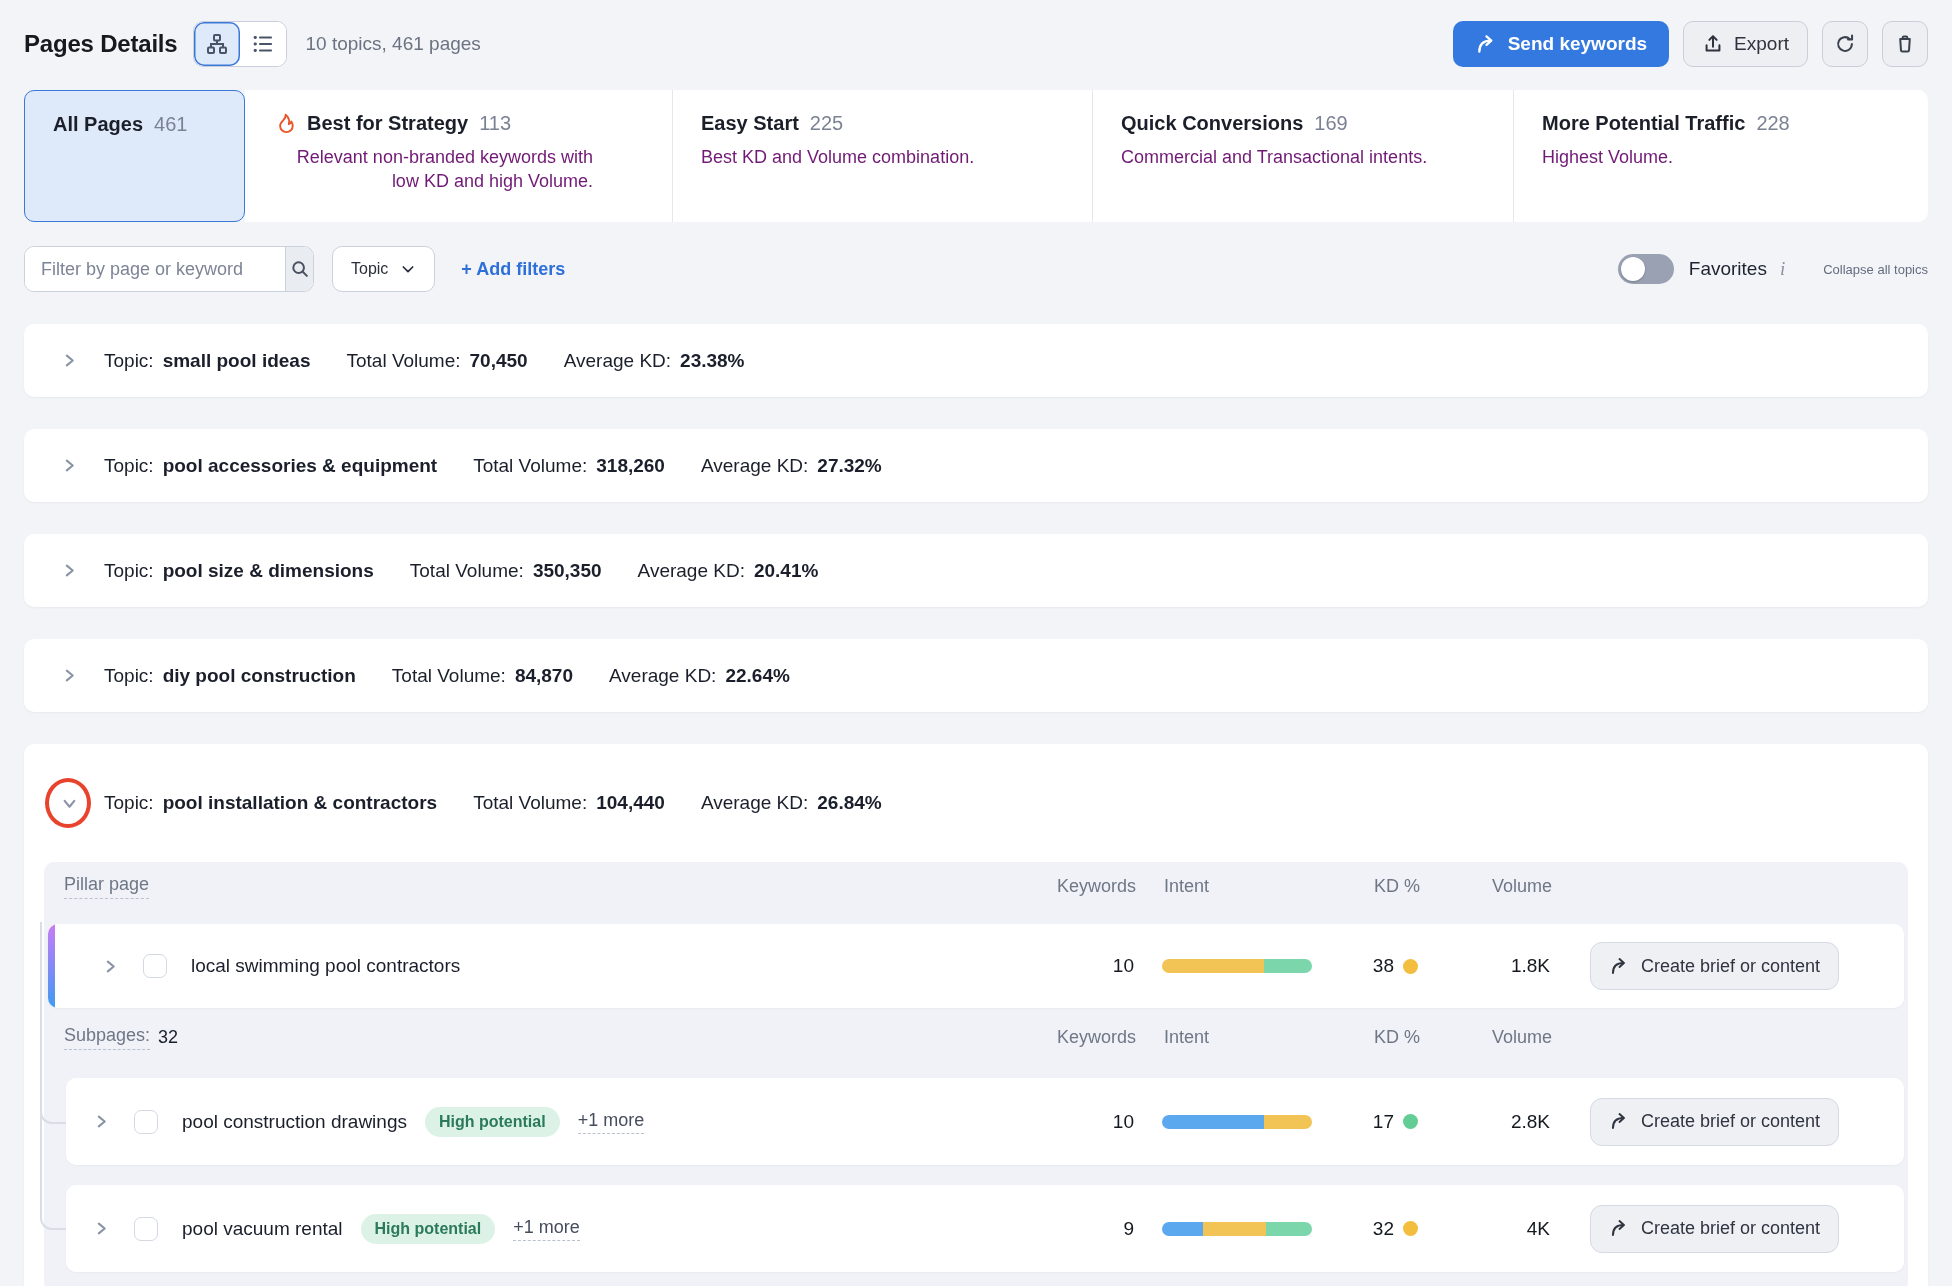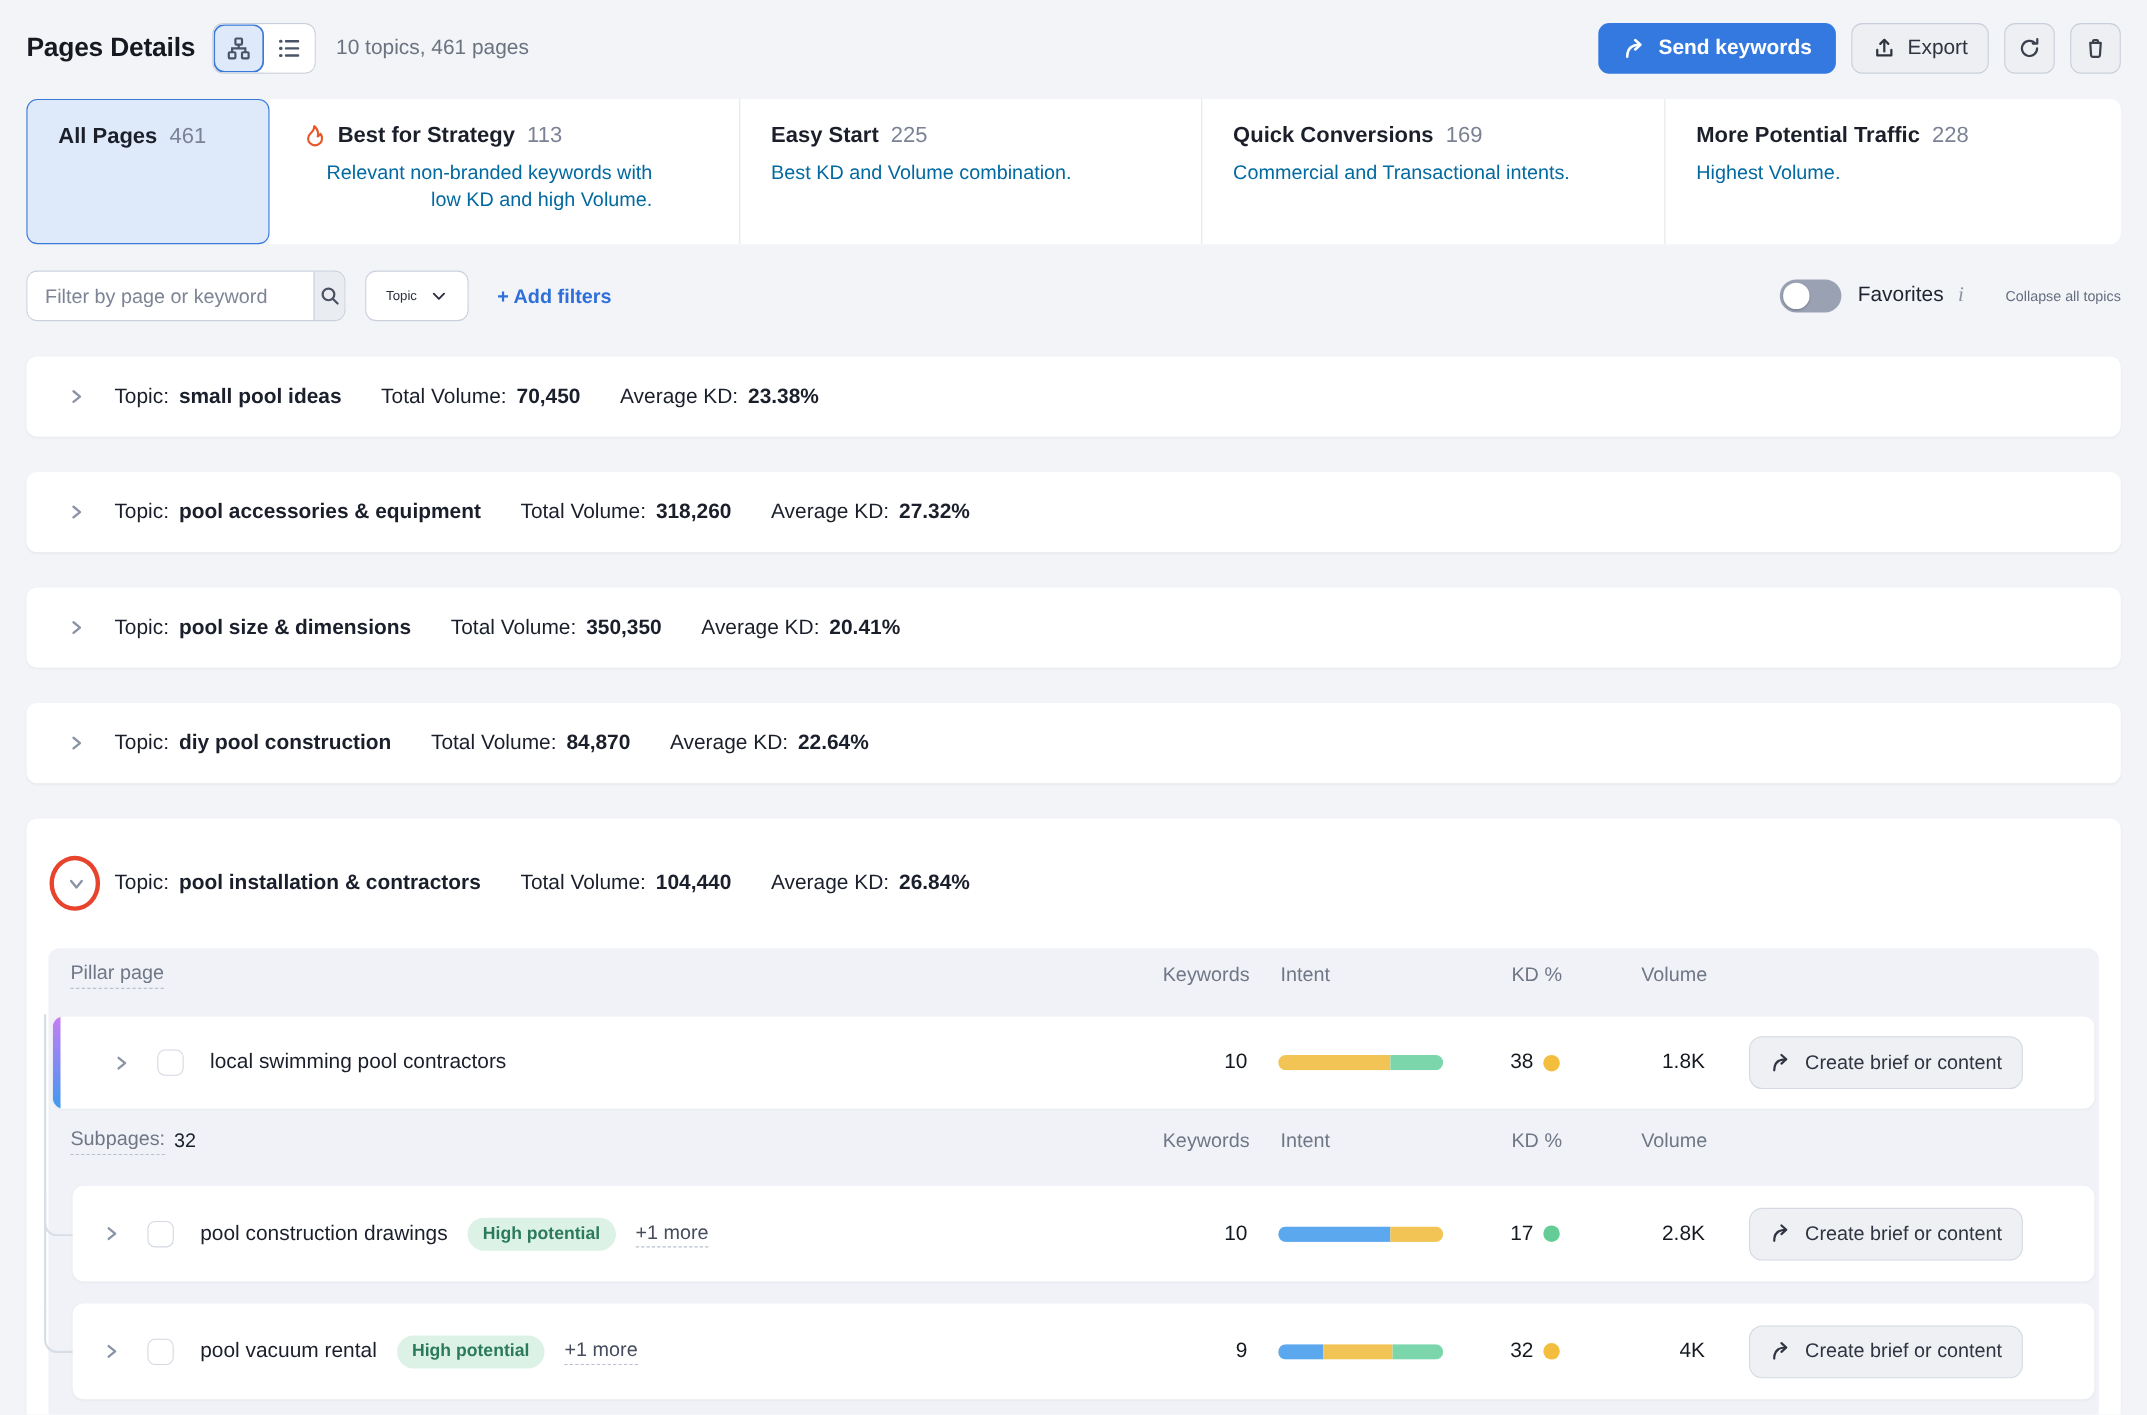--- a/index.html
+++ b/index.html
@@ -30,29 +30,29 @@
   .tab { padding: 22px 0 0 28px; cursor: pointer; position: relative; }
   .tab-allpages { width: 221px; background: #DEE9FA; border: 1.5px solid #3B79D9; border-radius: 10px; z-index: 2; }
   .tab-strip { flex: 1; display: flex; background: #fff; border-radius: 0 10px 10px 0; }
   .tab-strip .tab { border-left: 1px solid #E4E7ED; }
   .tab-strip .tab:first-child { border-left: none; }
   .tab-w1 { width: 427px; text-align: right; } .tab-w2 { width: 420px; } .tab-w3 { width: 421px; } .tab-w4 { flex: 1; }
   .tab-title { display: flex; align-items: center; font-size: 20px; }
   .tab-title .t { font-weight: bold; color: #1B1F2A; }
   .tab-title .c { margin-left: 11px; color: #7A8294; }
   .tab-title .flame { margin-right: 11px; display: inline-flex; }
-  .tab-desc { margin-top: 10px; font-size: 18px; line-height: 1.35; color: #0369a1; max-width: 330px; }
+  .tab-desc { margin-top: 10px; font-size: 18px; line-height: 1.35; color: #701a75; max-width: 330px; }
 
   
   .filter-row { display: flex; align-items: center; margin-top: 24px; height: 46px; }
   .search { display: flex; height: 46px; width: 290px; border: 1px solid #CBD1DC; border-radius: 10px; background: #fff; overflow: hidden; }
   .search input { flex: 1; border: none; outline: none; padding: 0 12px 0 16px; font-size: 18px; font-family: inherit; color: #1A1F2B; }
   .search input::placeholder { color: #7C8495; }
   .search-btn { width: 44px; border: none; border-left: 1px solid #CBD1DC; background: #E9ECF1; display: flex; align-items: center; justify-content: center; cursor: pointer; }
-  .topic-dd { margin-left: 18px; height: 46px; display: inline-flex; align-items: center; gap: 12px; padding: 0 18px; font-size: 12px; color: #2A2F3A; background: #fff; border: 1px solid #CBD1DC; border-radius: 10px; cursor: pointer; font-family: inherit; }
+  .topic-dd { margin-left: 18px; height: 46px; display: inline-flex; align-items: center; gap: 12px; padding: 0 18px; font-size: 16px; color: #2A2F3A; background: #fff; border: 1px solid #CBD1DC; border-radius: 10px; cursor: pointer; font-family: inherit; }
   .add-filters { margin-left: 26px; font-size: 18px; font-weight: bold; color: #2E6FD9; cursor: pointer; text-decoration: none; }
   .fav { display: flex; align-items: center; }
   .toggle { width: 56px; height: 30px; border-radius: 15px; background: #99A1B3; position: relative; cursor: pointer; }
   .toggle .knob { position: absolute; top: 3px; left: 3px; width: 24px; height: 24px; border-radius: 50%; background: #fff; box-shadow: 0 1px 2px rgba(0,0,0,.25); }
   .fav-label { margin-left: 15px; font-size: 19px; color: #1E2330; }
   .info-i { margin-left: 13px; font-family: "Liberation Serif", serif; font-style: italic; font-size: 19px; color: #8A92A3; cursor: pointer; }
   .collapse-link { margin-left: 38px; font-size: 13px; color: #646D7E; cursor: pointer; text-decoration: none; }
 
   
   .topic-card { background: #fff; border-radius: 10px; height: 73px; margin-top: 32px; display: flex; align-items: center; padding-left: 34px; box-shadow: 0 1px 2px rgba(33,41,63,.05); cursor: pointer; }

